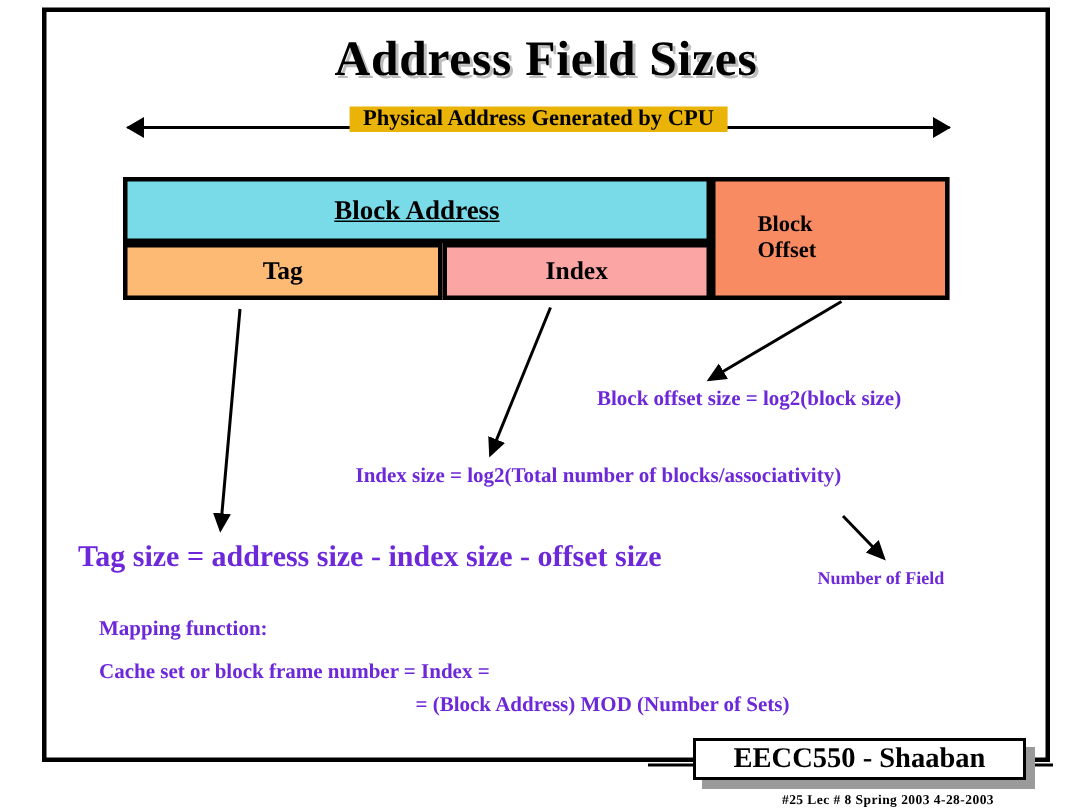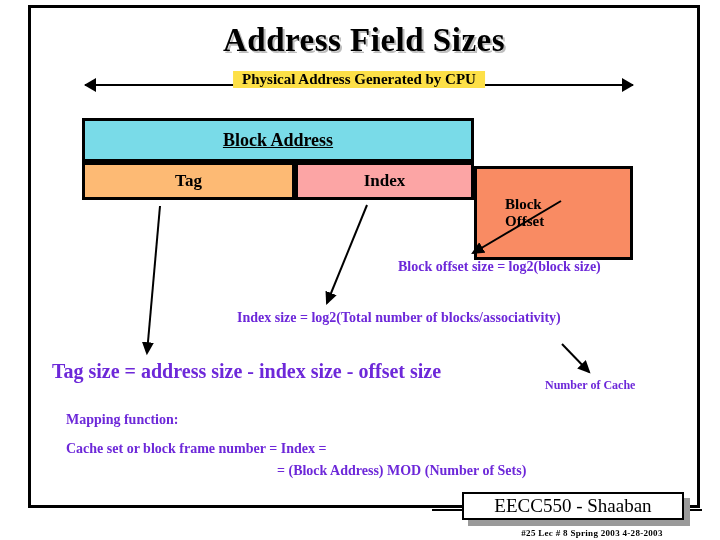--- a/index.html
+++ b/index.html
@@ -68,21 +68,21 @@
     border-top: 7px solid transparent;
     border-bottom: 7px solid transparent;
   }
   #arrow-left  { left: -1px;  border-right: 12px solid #000; }
   #arrow-right { right: -1px; border-left: 12px solid #000; }
   #span-label {
     position: absolute;
     left: 50%;
     top: -3px;
     transform: translateX(-50%);
-    background: #fde047;
+    background: #eab308;
     padding: 0 9px;
     font-size: 15px;
     font-weight: bold;
     color: #000000;
     white-space: nowrap;
   }
 
   
   #fields {
     position: absolute;
@@ -108,27 +108,26 @@
   }
   #box-tag {
     left: 0;  top: 44px; width: 213px; height: 38px;
     font-size: 17px;
   }
   #box-index {
     left: 213px; top: 44px; width: 179px; height: 38px;
     font-size: 17px;
   }
   #box-block-offset {
-    left: 392px; top: 0; width: 159px; height: 94px;
+    left: 392px; top: 0; width: 159px; height: 82px;
     font-size: 15px;
     flex-direction: column;
     justify-content: center;
     align-items: flex-start;
     padding-left: 28px;
-    margin-top: 48px;
   }
 
   
   #connectors {
     position: absolute;
     left: 0; top: 0;
     width: 720px; height: 540px;
     pointer-events: none;
   }
 
@@ -186,21 +185,21 @@
     top: 0;
     width: 222px;
     height: 28px;
     box-sizing: border-box;
     background: #ffffff;
     border: 2px solid #000000;
     display: flex;
     align-items: center;
     justify-content: center;
     font-size: 19px;
-    font-weight: normal;
+    font-weight: bold;
     color: #000000;
     white-space: nowrap;
   }
   #footer-sub {
     position: absolute;
     left: 16px;
     top: 36px;
     width: 228px;
     text-align: center;
     font-size: 9px;
@@ -254,21 +253,21 @@
     <line x1="367" y1="205" x2="327" y2="303" stroke="#000000" stroke-width="2" marker-end="url(#ah)"></line>
 
     <line x1="561" y1="201" x2="473" y2="253" stroke="#000000" stroke-width="2" marker-end="url(#ah)"></line>
 
     <line x1="562" y1="344" x2="589" y2="372" stroke="#000000" stroke-width="2" marker-end="url(#ah)"></line>
   </svg>
 
   <div class="note" id="note-block-offset">Block offset size = log2(block size)</div>
   <div class="note" id="note-index-size">Index size = log2(Total number of blocks/associativity)</div>
   <div class="note" id="note-tag-size">Tag size = address size - index size - offset size</div>
-  <div class="note" id="note-number-sets">Number of Cache</div>
+  <div class="note" id="note-number-sets">Number of Field</div>
 
   <div class="note" id="note-mapping">Mapping function:</div>
   <div class="note" id="note-mapping-line2">=  (Block Address) MOD (Number of Sets)</div>
   <div class="note" id="note-mapping-line1">Cache set or block frame number =  Index =</div>
 
   <div id="footer">
     <div id="footer-lead"></div>
     <div id="footer-tail"></div>
     <div id="footer-box-shadow"></div>
     <div id="footer-box">EECC550 - Shaaban</div>

